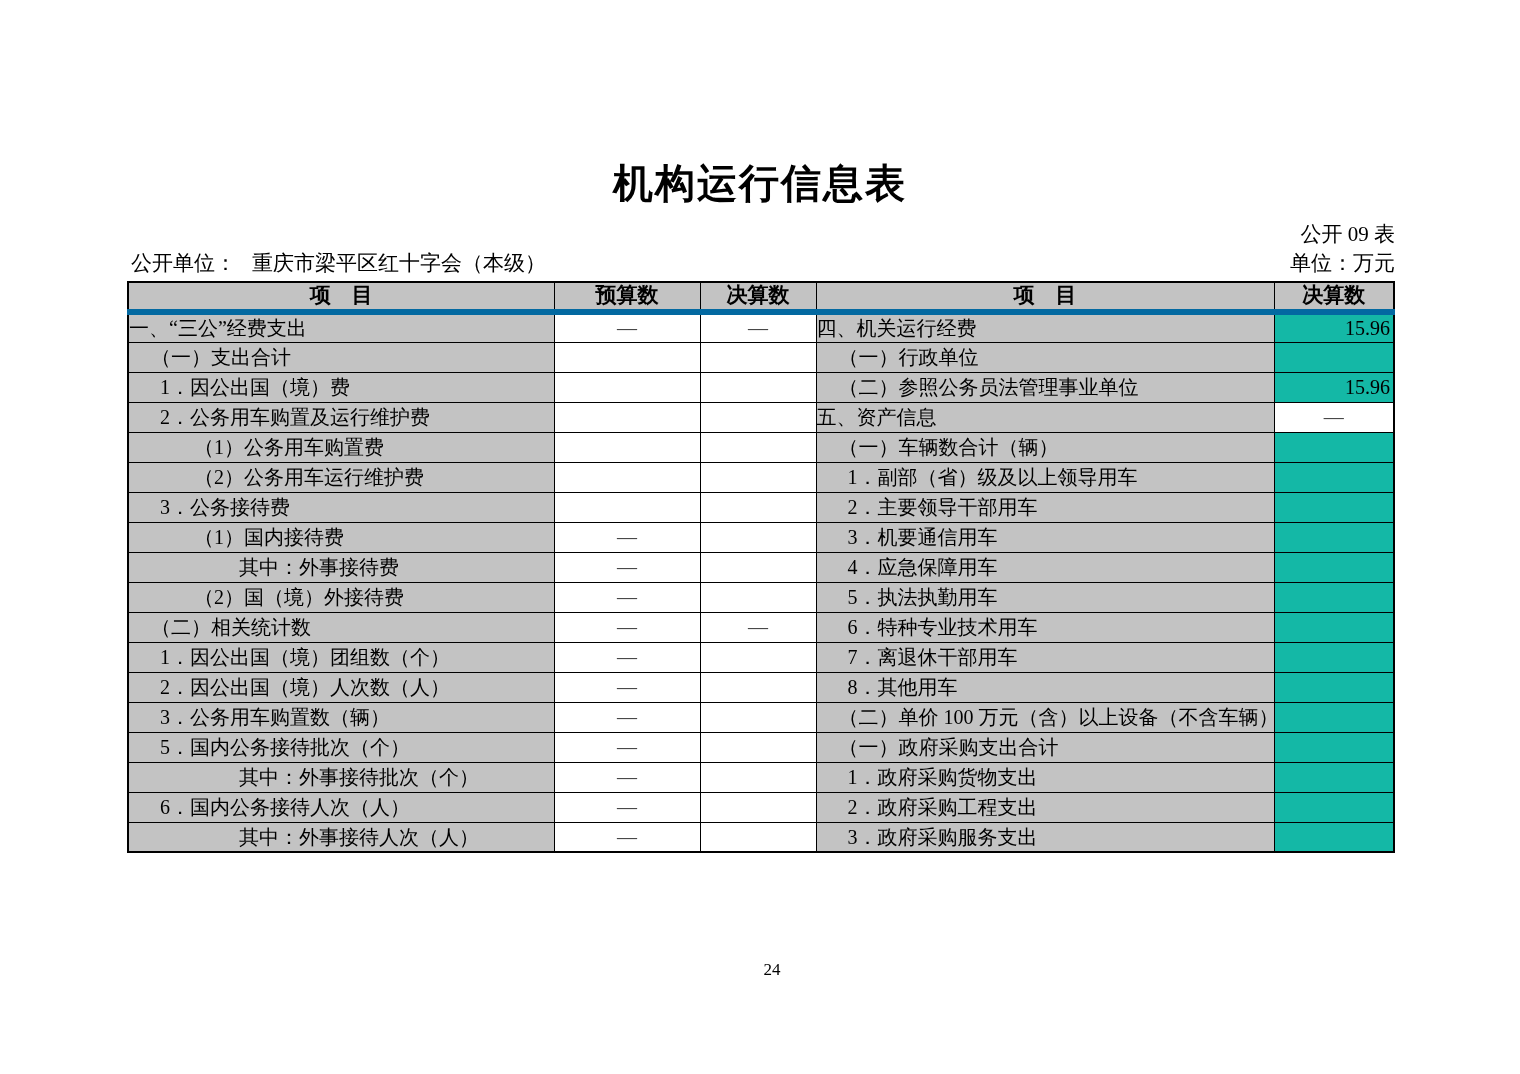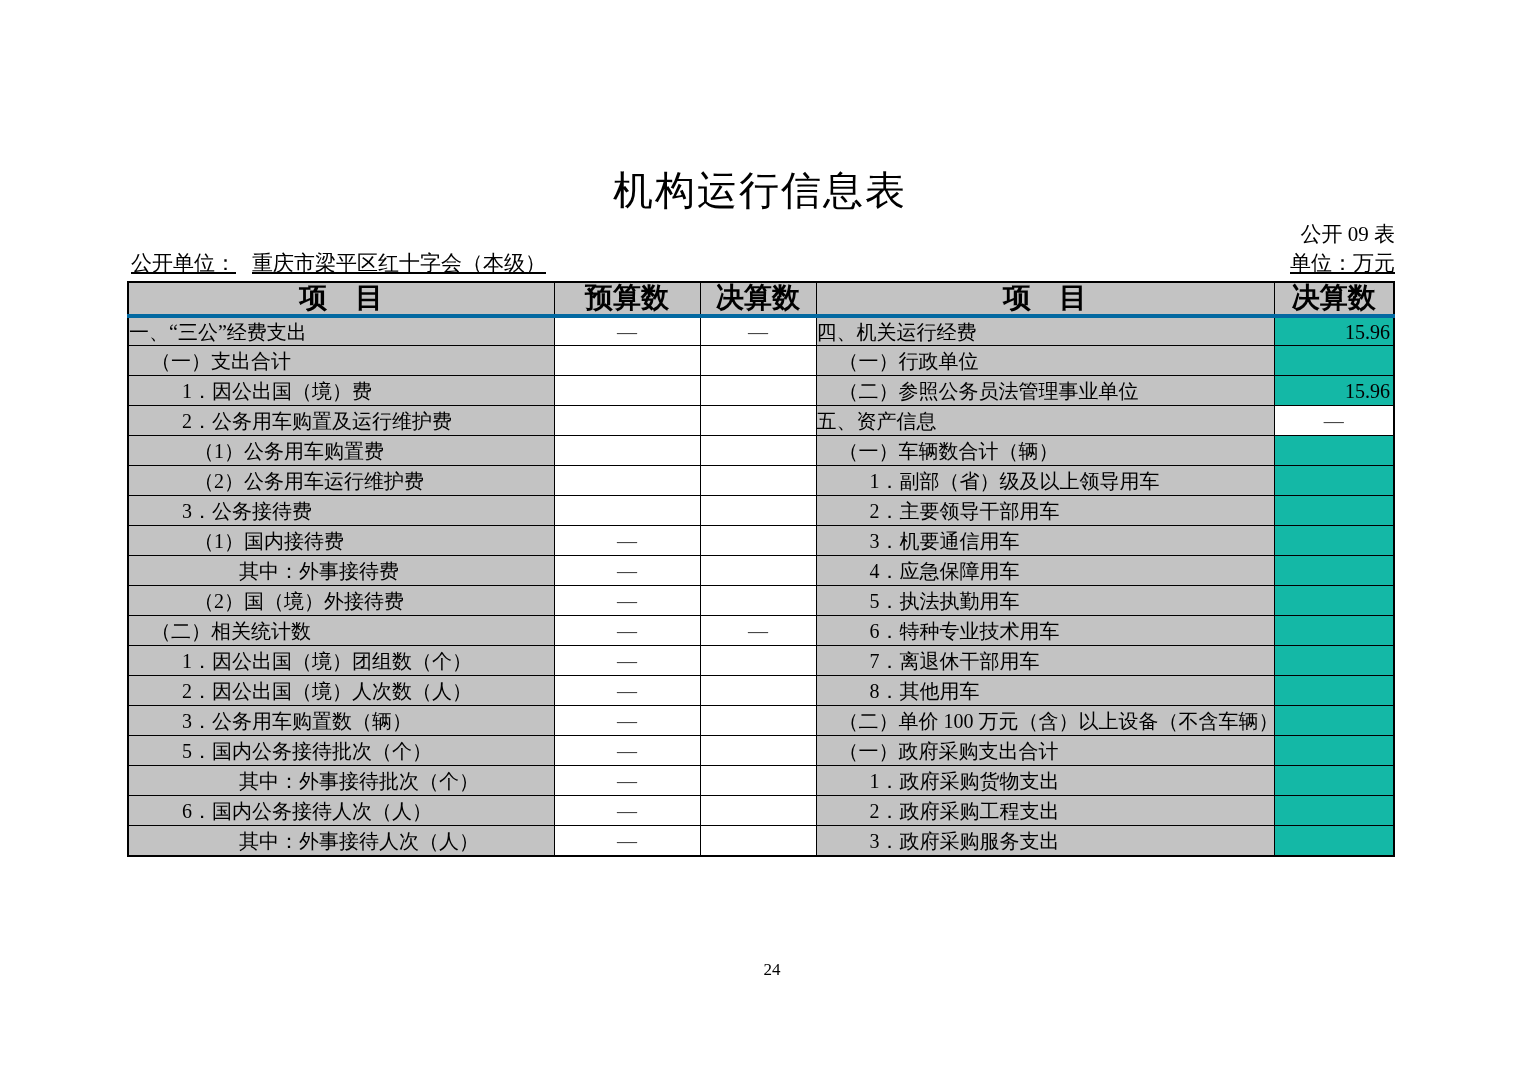--- a/index.html
+++ b/index.html
@@ -6,33 +6,33 @@
   html,body { background:#ffffff; }
   .page {
     position:relative;
     width:1520px; height:1074px;
     background:#ffffff;
     font-family:"Liberation Serif","DejaVu Serif",serif;
     color:#000;
     overflow:hidden;
   }
   .title {
-    position:absolute; top:168px; left:0; width:100%;
+    position:absolute; top:161px; left:0; width:100%;
     text-align:center;
-    font-size:40px; font-weight:normal; letter-spacing:2px;
+    font-size:40px; font-weight:bold; letter-spacing:2px;
     line-height:46px;
   }
   .code {
     position:absolute; top:221px; right:125px;
     font-size:21px; line-height:26px;
   }
   .meta {
     position:absolute; top:250px; left:131px; right:125px;
     display:flex; justify-content:space-between; align-items:flex-end;
-    font-size:21px; line-height:27px;text-decoration:underline;
+    font-size:21px; line-height:27px;
   }
   .pub-val { margin-left:16px; }
   table.info {
     position:absolute; top:281px; left:127px;
     width:1266px;
     border-collapse:collapse;
     table-layout:fixed;
     border:2px solid #000;
     font-size:20px;
   }
@@ -41,29 +41,29 @@
     height:30px;
     white-space:nowrap;
     overflow:hidden;
     vertical-align:middle;
     line-height:1.1;
   }
   table.info thead th {
     background:#c3c3c3;
     font-weight:bold;
     text-align:center;
-    border-bottom:4px solid #0369a1;
-    font-size:28px;
+    border-bottom:6px solid #0369a1;
+    font-size:21px;
   }
   td.item { background:#c3c3c3; text-align:left; }
   td.num  { background:#ffffff; text-align:center; color:#3c3c3c; }
   td.val  { background:#14b8a6; text-align:right; padding-right:3px; }
   .ind0 { }
   .ind1 { padding-left:22px; }
-  .ind2 { padding-left:53px; }
+  .ind2 { padding-left:31px; }
   .ind3 { padding-left:65px; }
   .ind4 { padding-left:110px; }
   .pagenum {
     position:absolute; top:960px; left:12px; width:100%;
     text-align:center; font-size:17px;
   }
 </style>
 </head>
 <body>
 

